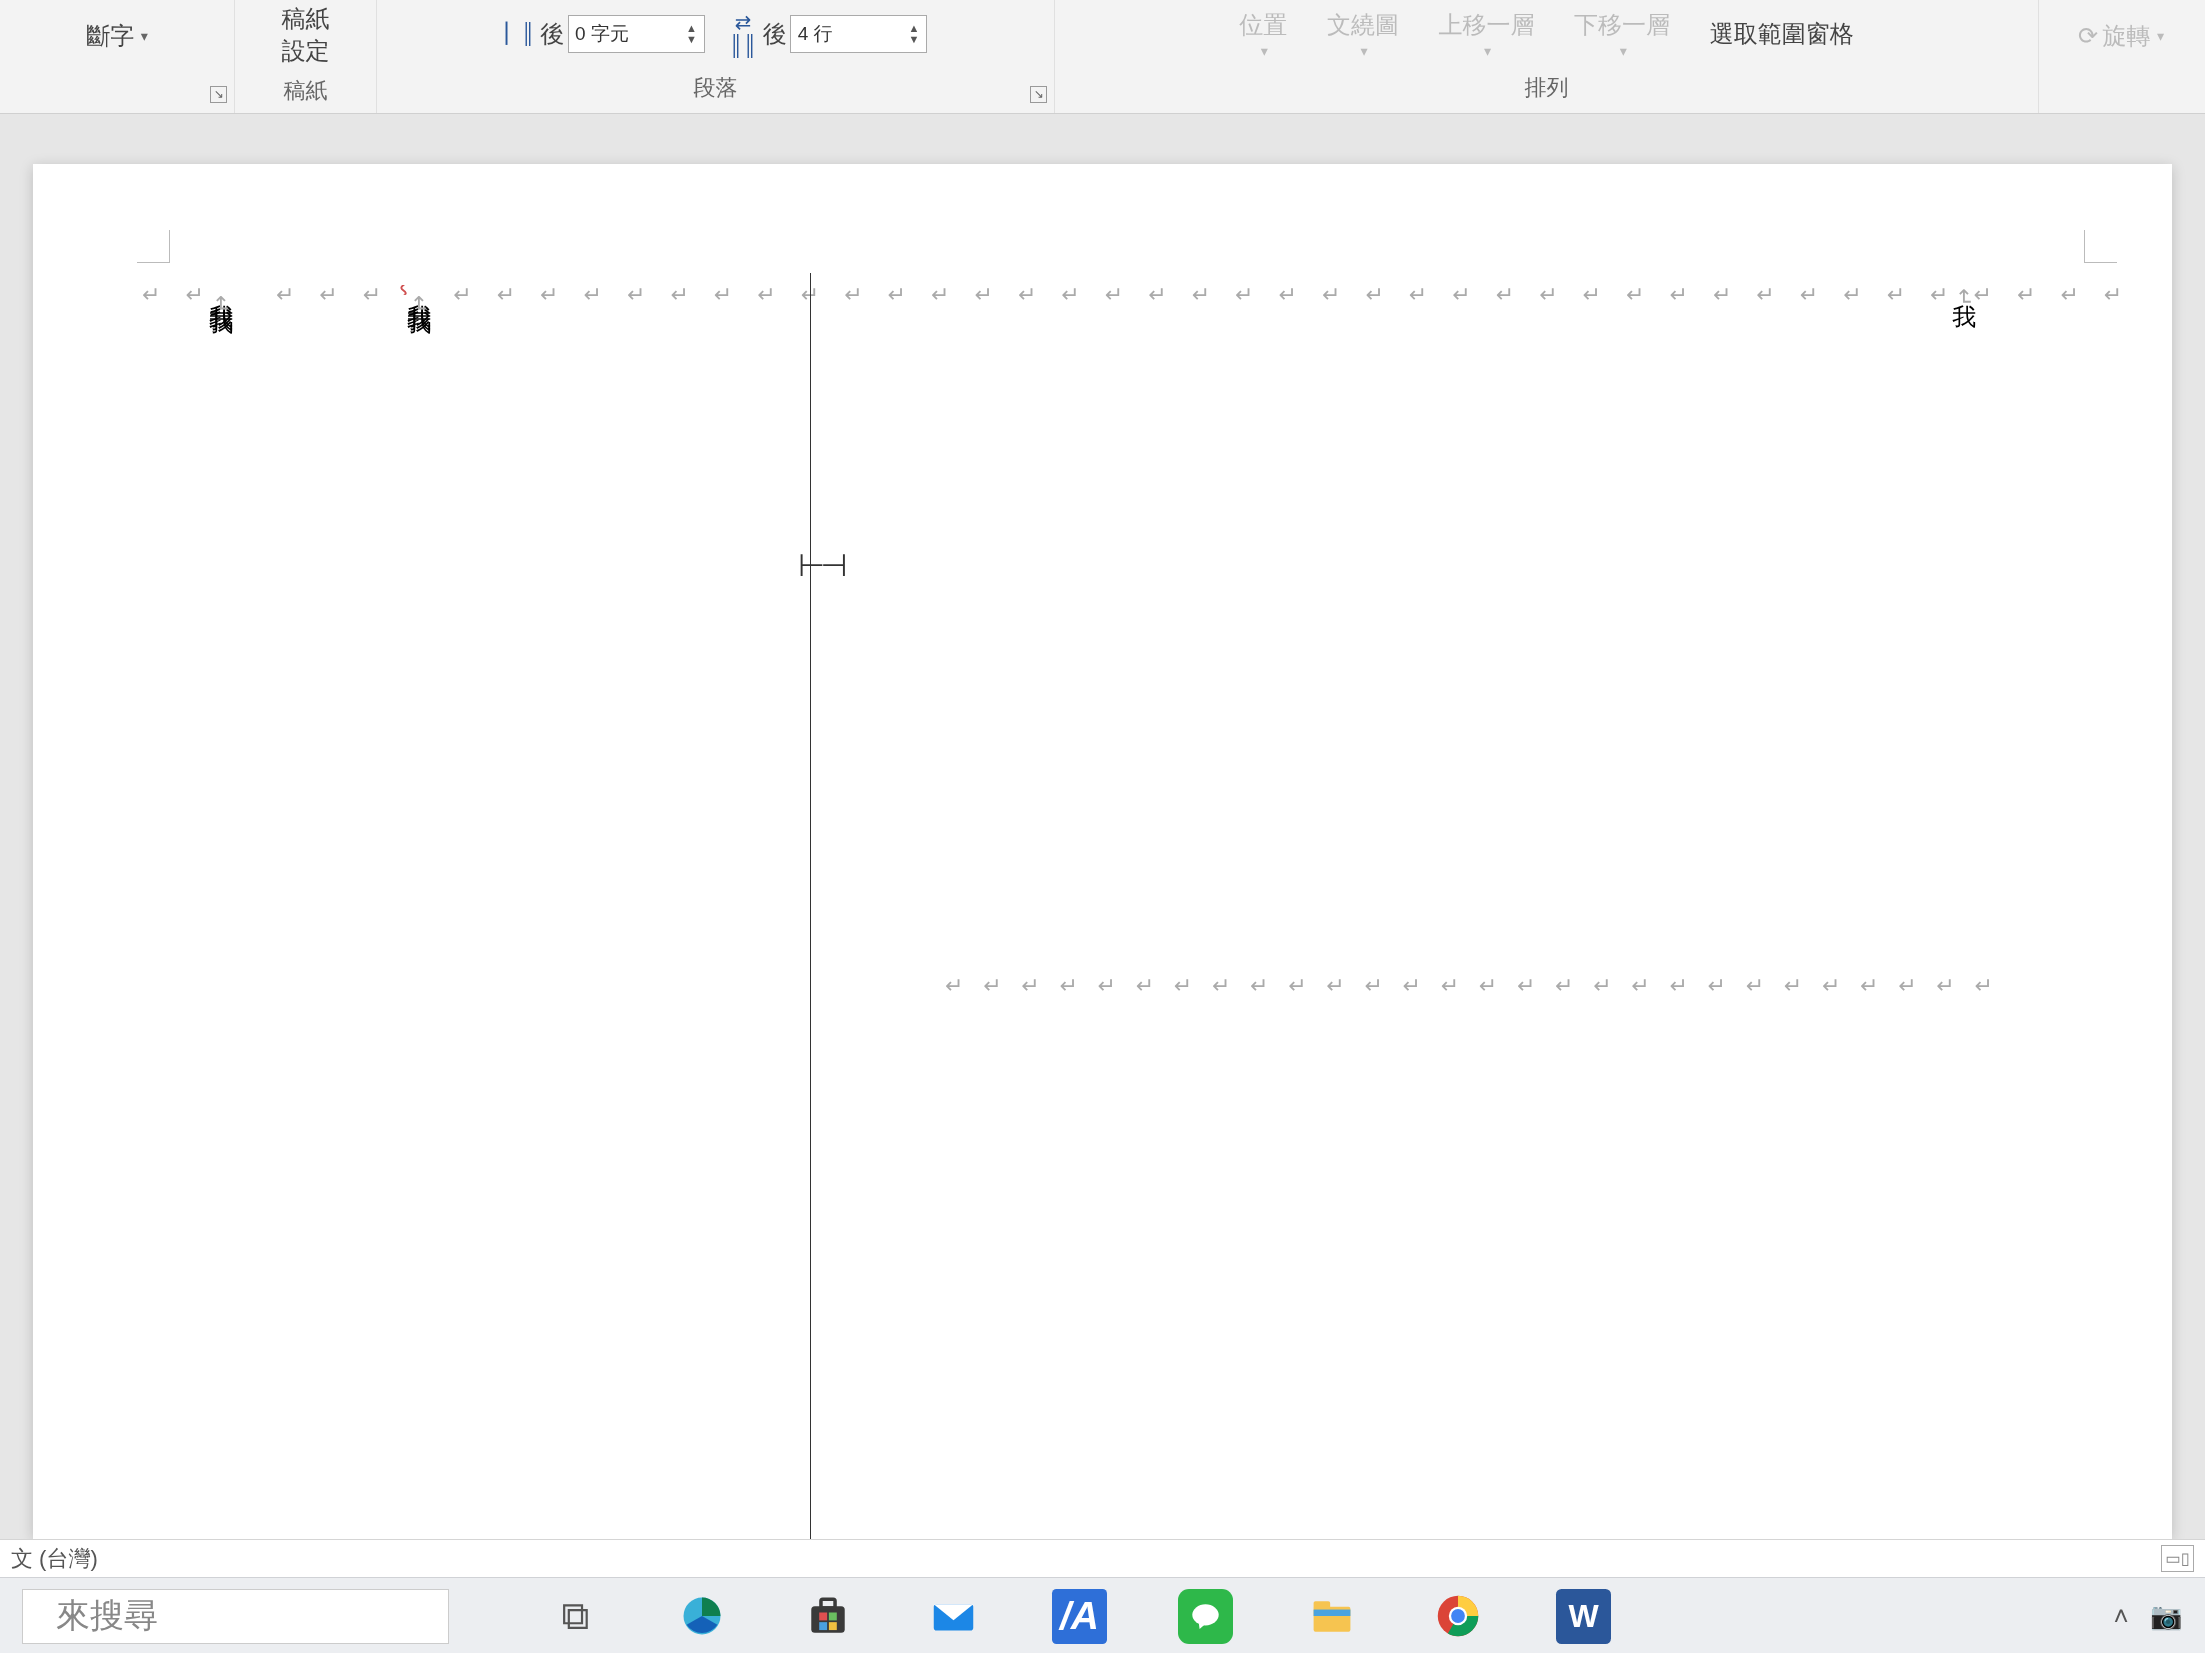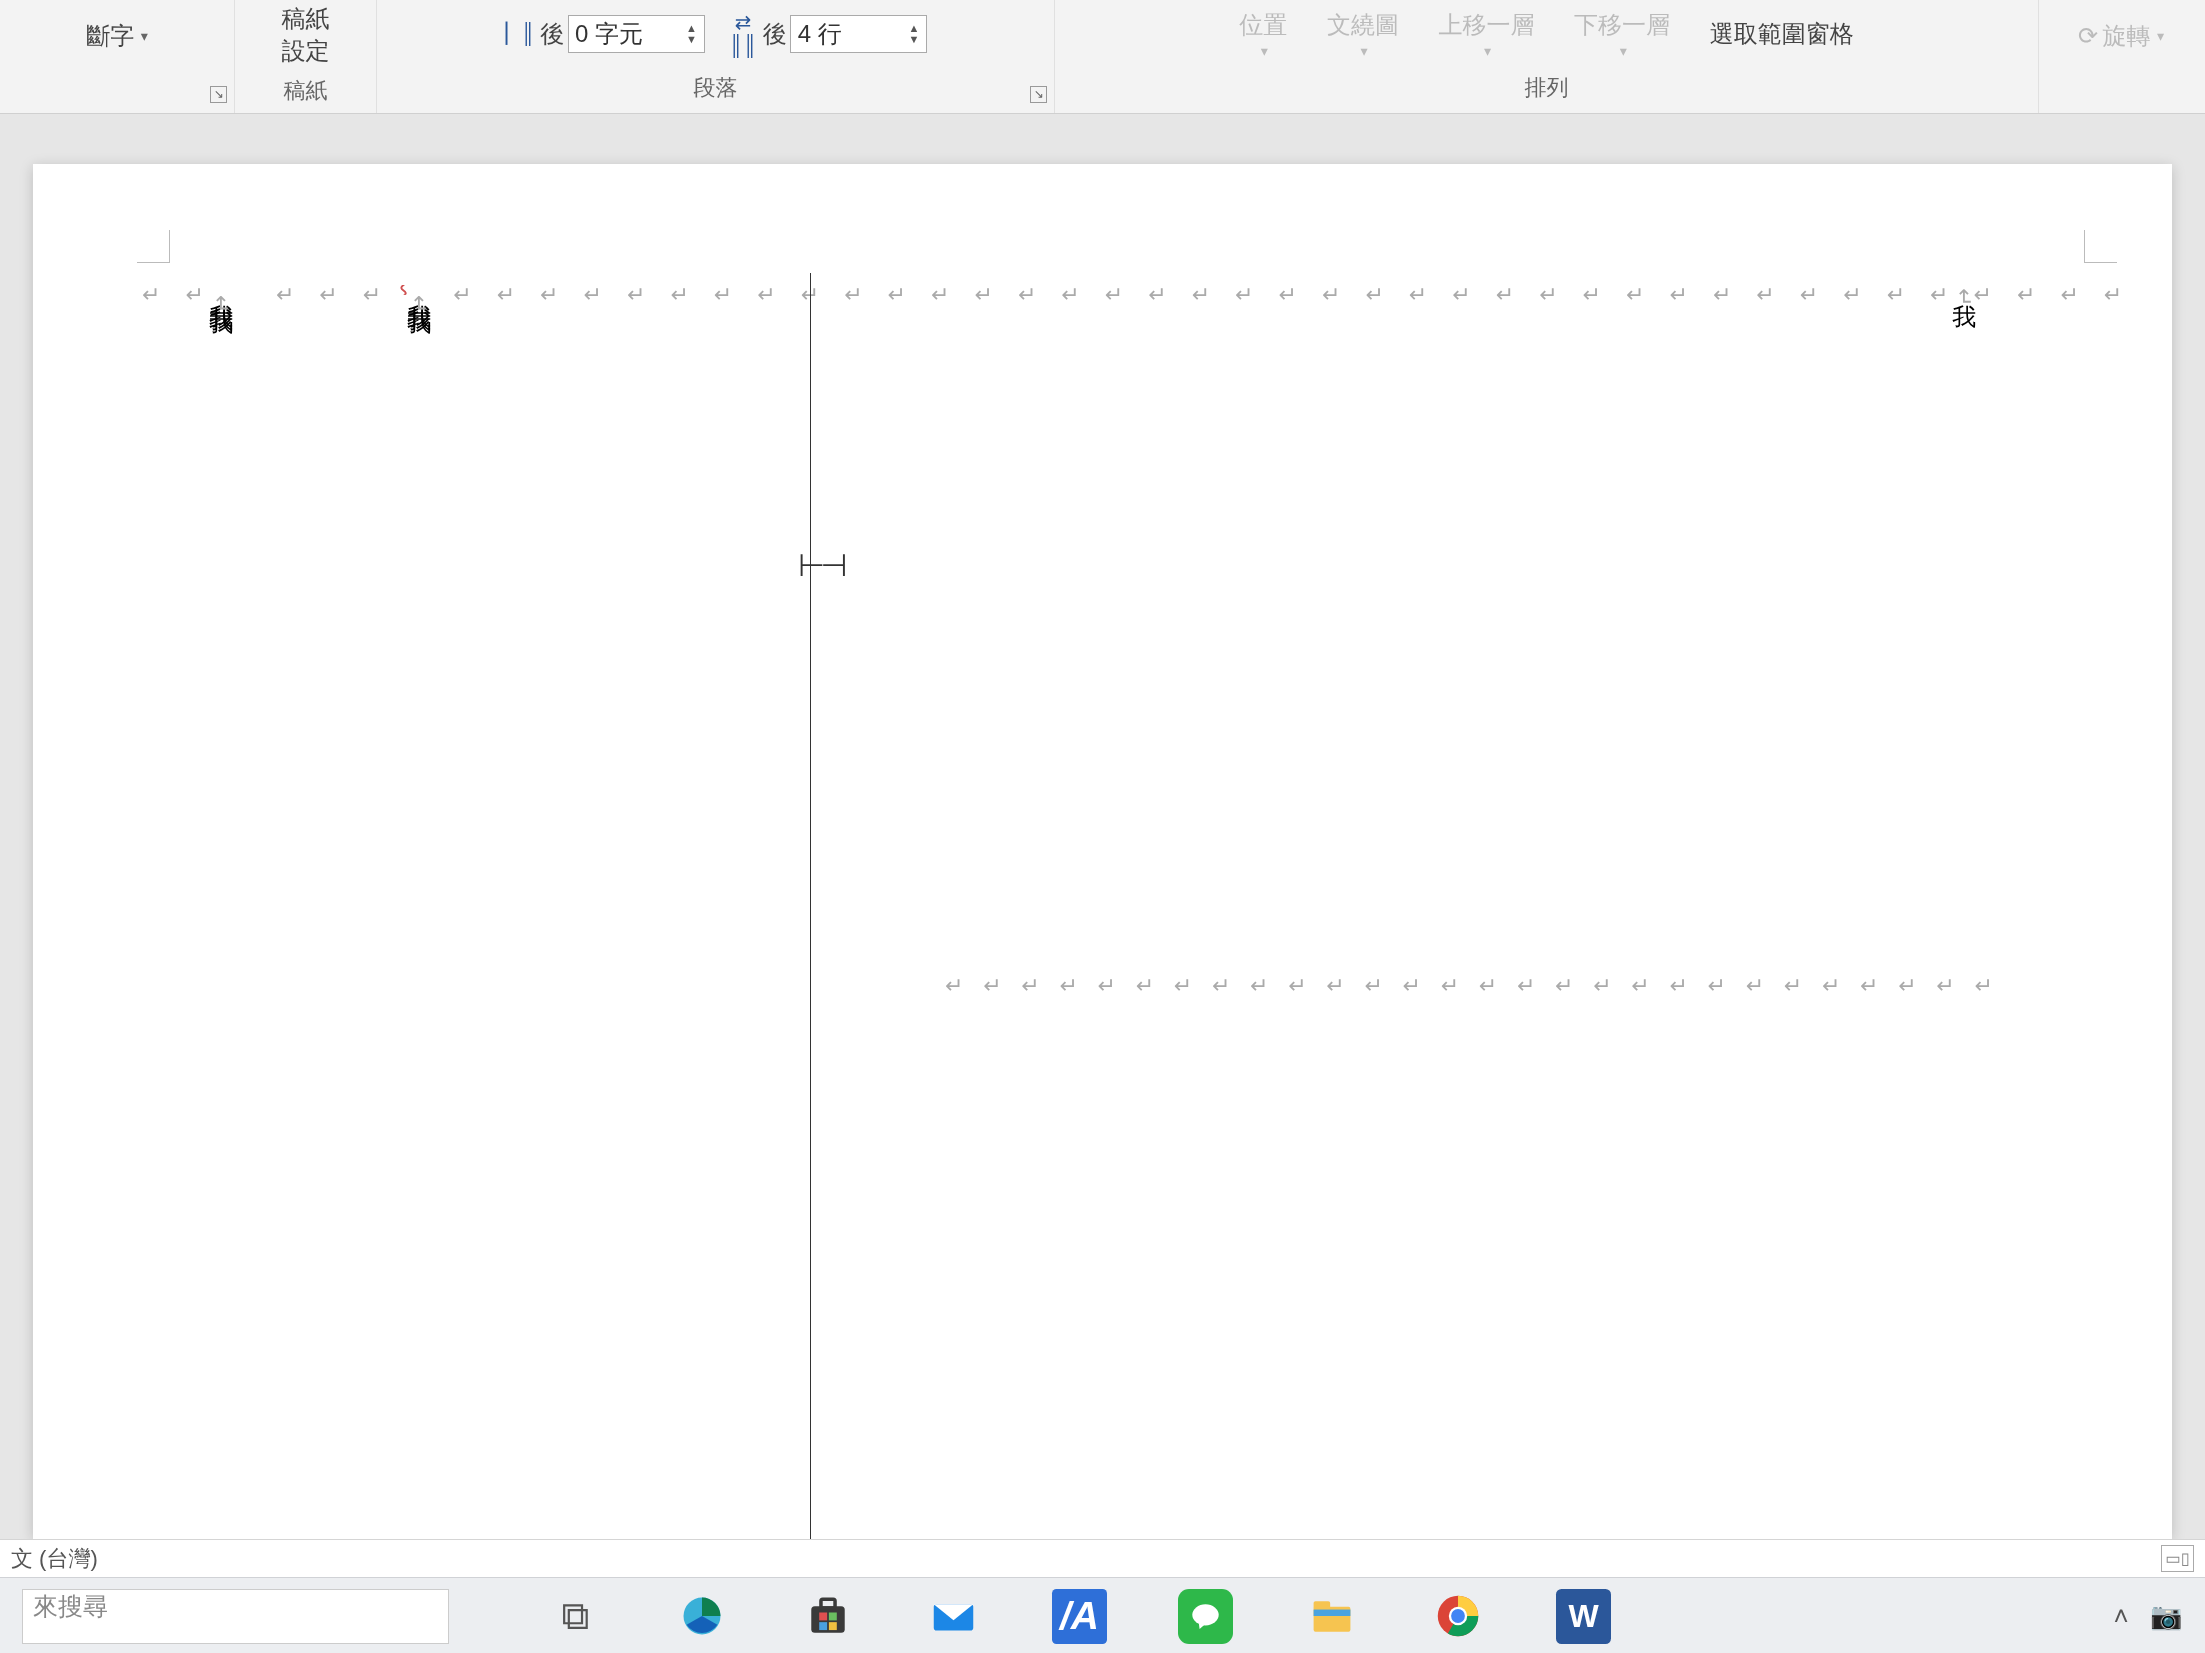--- a/index.html
+++ b/index.html
@@ -86,21 +86,21 @@
   .spinner-box {
     border: 1.1px solid #aaa;
     background: #fff;
     height: 38px;
     width: 137px;
     display: flex;
     align-items: center;
     padding: 0 6.6px;
     justify-content: space-between;
   }
-  .spinner-value { font-size: 24px; color: #333; }
+  .spinner-value { font-size: 19px; color: #333; }
   .spinner-arrows { display: flex; flex-direction: column; font-size: 11px; color: #555; line-height: 1; }
   .spinner-icon {
     font-size: 19.7px;
     color: #2a579a;
     width: 33px;
     text-align: center;
   }
 
   .disabled { color: #bbb !important; }
   .disabled * { color: #bbb !important; }
@@ -224,23 +224,23 @@
     align-items: center;
     padding: 0 22px;
     gap: 66px;
   }
   .search-box {
     flex: 0 0 427px;
     height: 55px;
     background: #fff;
     border: 1.1px solid #ccc;
     display: flex;
-    align-items: flex-start;
-    padding: 0 10px;
-    font-size: 25px;
+    align-items: center;
+    padding: 0 33px;
+    font-size: 34px;
     color: #888;
   }
   .task-icons {
     display: flex;
     align-items: center;
     gap: 71px;
     margin-left: 33px;
   }
   .ticon {
     width: 55px;

